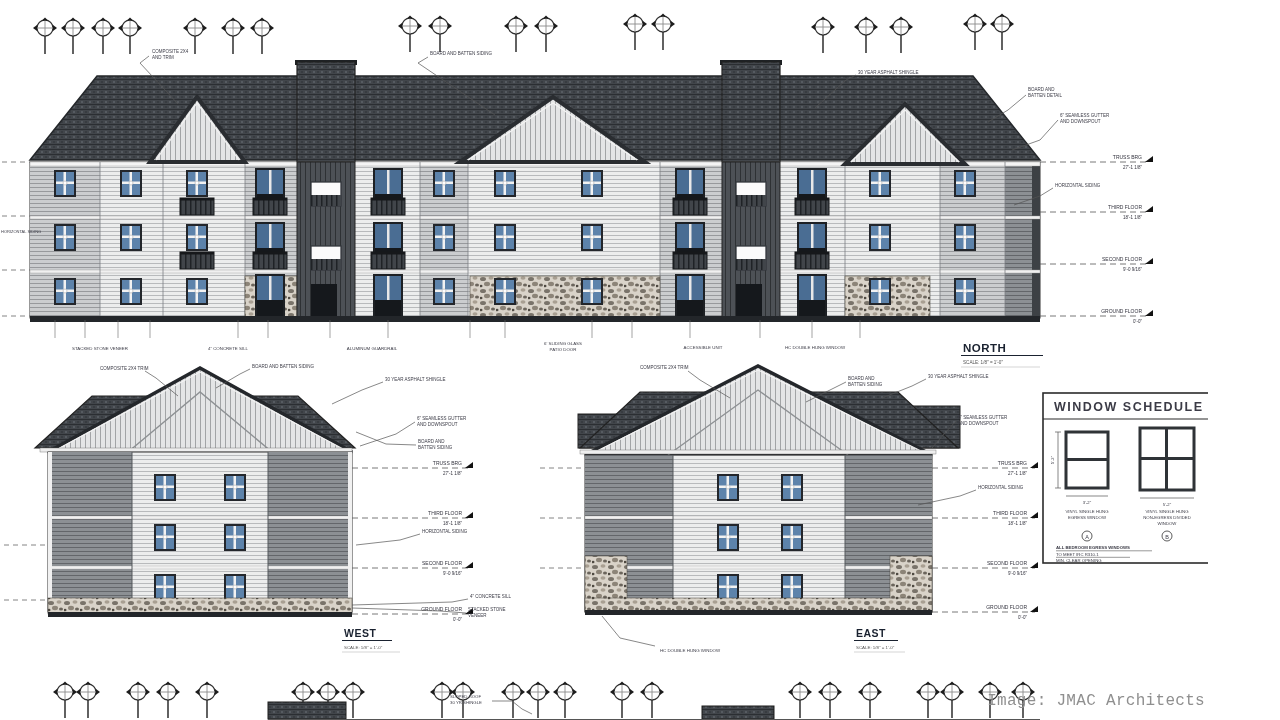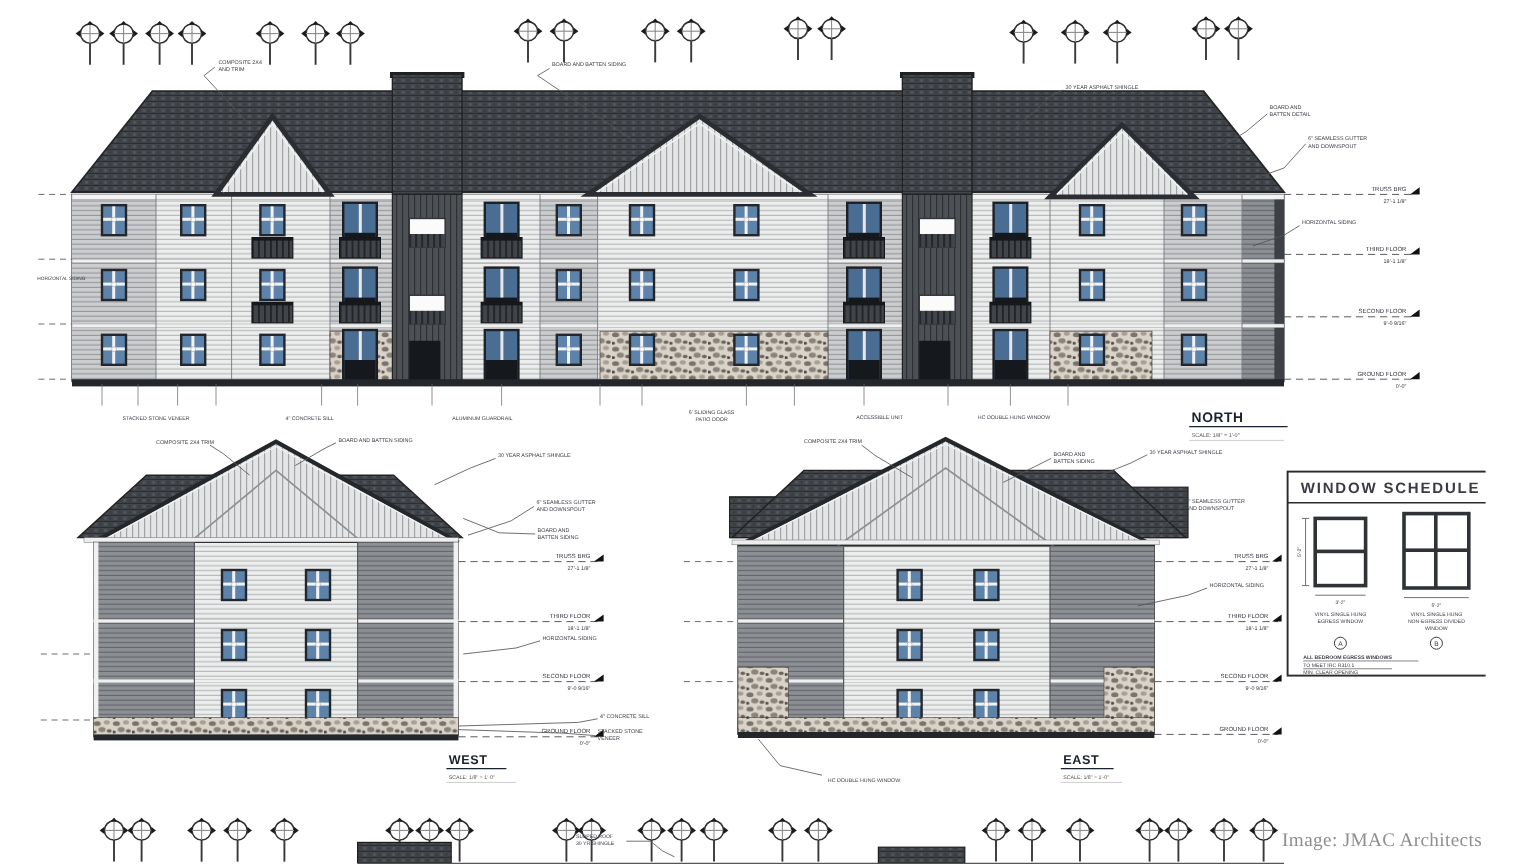--- a/index.html
+++ b/index.html
@@ -1,24 +1,24 @@
 <!DOCTYPE html>
 <html><head>
 <meta charset="utf-8">
 <style>
   html,body{margin:0;padding:0;background:#ffffff;}
   #canvas{position:relative;width:1208px;height:720px;background:#ffffff;overflow:hidden;
-          font-family:"Liberation Sans",sans-serif;margin-left:30px;}
+          font-family:"Liberation Sans",sans-serif;}
   svg{position:absolute;left:0;top:0;}
   svg text{font-family:"Liberation Sans",sans-serif;fill:#3b3b46;}
   .title-txt{font-weight:bold;fill:#1a2230;letter-spacing:.5px;}
   .scale-txt{fill:#555;}
   .lvl-txt{fill:#33333e;}
   .credit{position:absolute;right:3px;top:692px;font-size:16px;color:#8f8f8f;
-          font-family:Liberation Serif, serif;letter-spacing:.3px;}
+          font-family:Liberation Mono, monospace;letter-spacing:.3px;}
 </style>
 </head>
 <body>
 
 <div id="canvas">
 
 <svg width="1280" height="720" viewBox="0 0 1280 720">
 <defs>
   <pattern id="roofP" width="8" height="5" patternUnits="userSpaceOnUse">
     <rect width="8" height="5" fill="#42464b"></rect>

